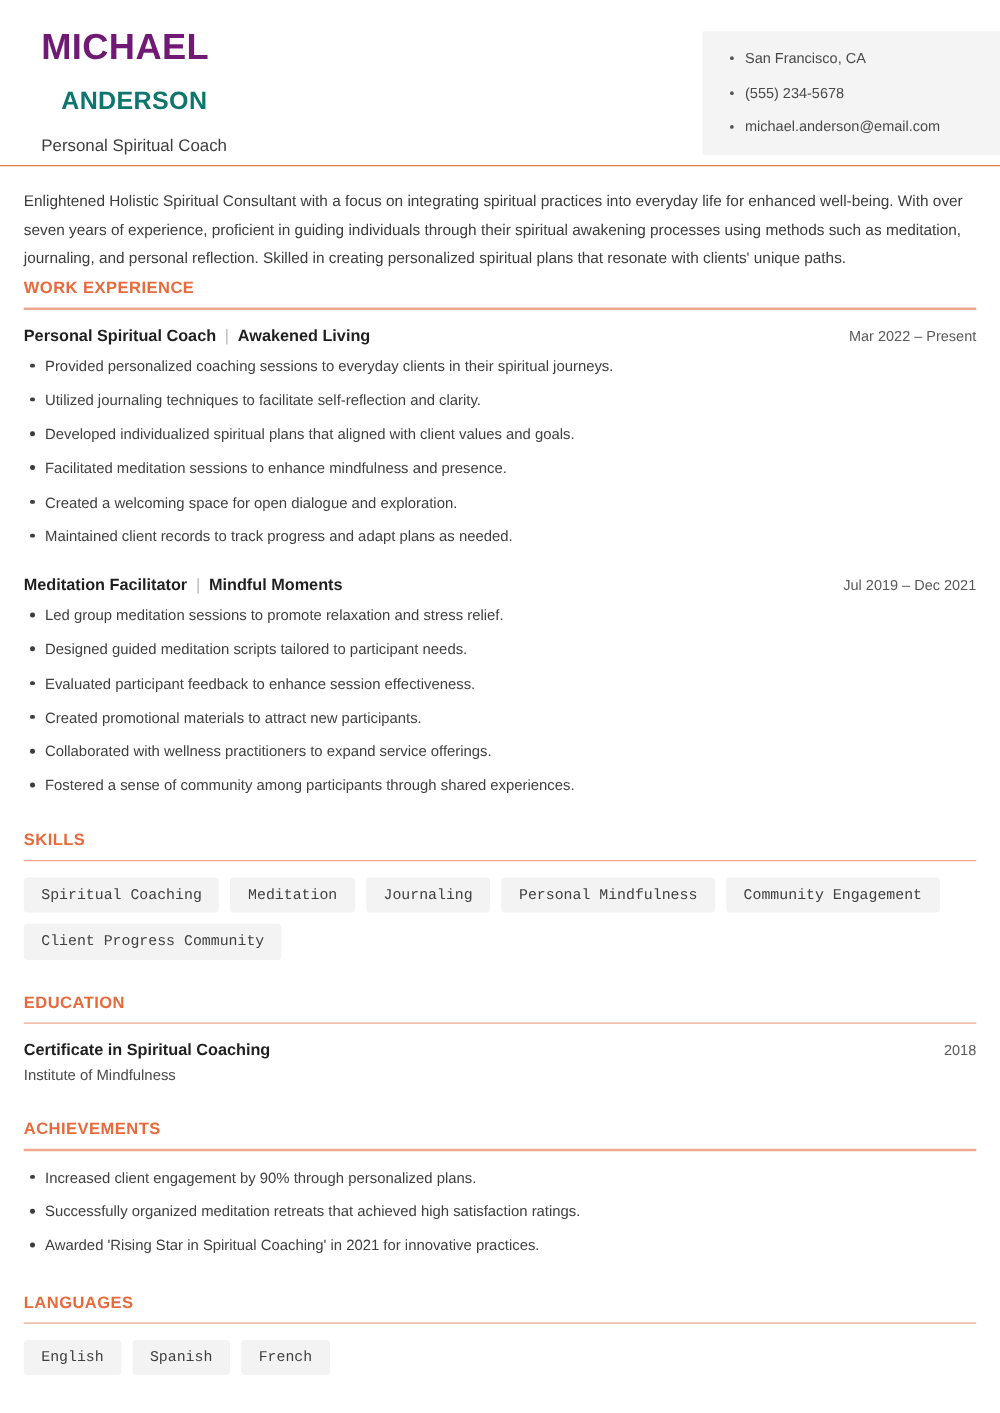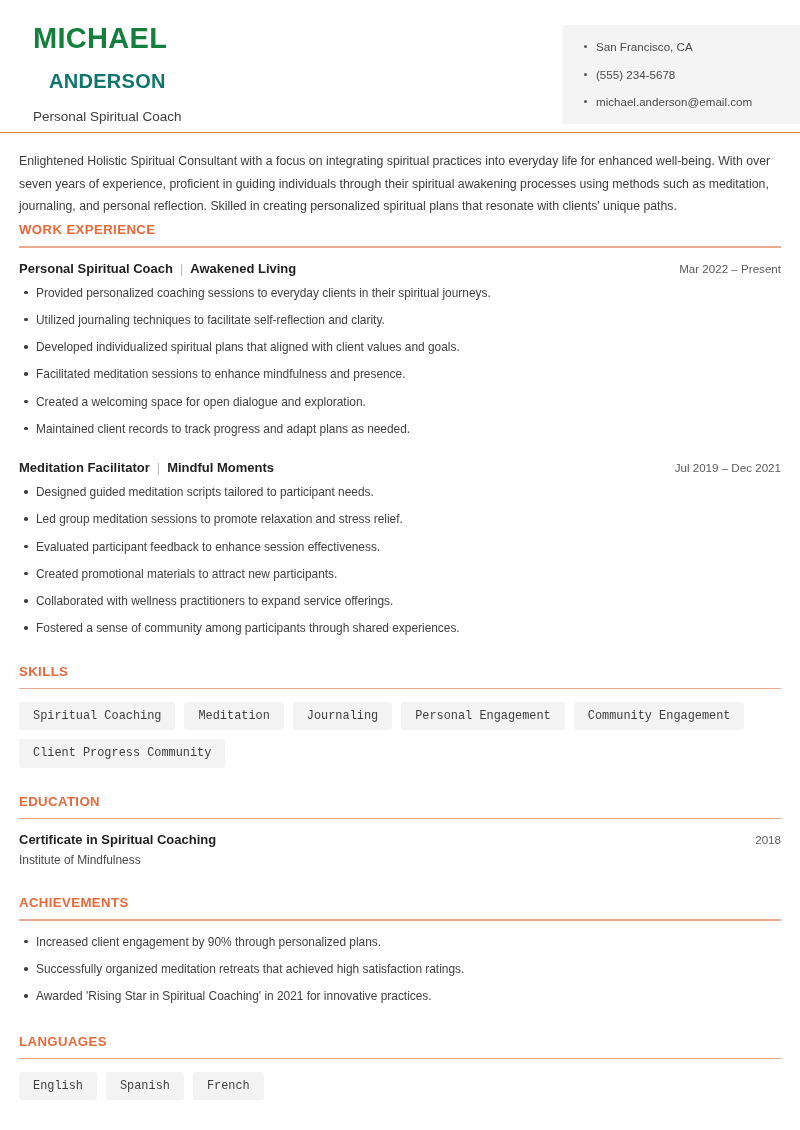--- a/index.html
+++ b/index.html
@@ -37,21 +37,21 @@
     height: 100%;
   }
   .identity {
     padding: 22px 0 0 33px;
   }
   .name-first {
     font-size: 29px;
     font-weight: bold;
     letter-spacing: 0.3px;
     line-height: 1.12;
-    color: #15803d;
+    color: #701a75;
     margin: 0;
   }
   .name-last {
     font-size: 20px;
     font-weight: bold;
     letter-spacing: 0.3px;
     line-height: 1.12;
     color: #0f766e;
     margin: 16px;
   }
@@ -280,38 +280,38 @@
       <div class="entry" style="margin-top:22px;">
         <div class="entry-head">
           <div class="entry-title">
             <span>Meditation Facilitator</span>
             <span class="sep">|</span>
             <span>Mindful Moments</span>
           </div>
           <div class="entry-date">Jul 2019 – Dec 2021</div>
         </div>
         <ul class="bullets">
+          <li>Led group meditation sessions to promote relaxation and stress relief.</li>
           <li>Designed guided meditation scripts tailored to participant needs.</li>
-          <li>Led group meditation sessions to promote relaxation and stress relief.</li>
           <li>Evaluated participant feedback to enhance session effectiveness.</li>
           <li>Created promotional materials to attract new participants.</li>
           <li>Collaborated with wellness practitioners to expand service offerings.</li>
           <li>Fostered a sense of community among participants through shared experiences.</li>
         </ul>
       </div>
     </div>
 
     <div class="section sec-skills">
       <div class="section-title">SKILLS</div>
       <div class="section-rule"></div>
       <div class="chips">
         <span class="chip">Spiritual Coaching</span>
         <span class="chip">Meditation</span>
         <span class="chip">Journaling</span>
-        <span class="chip">Personal Engagement</span>
+        <span class="chip">Personal Mindfulness</span>
         <span class="chip">Community Engagement</span>
         <span class="chip">Client Progress Community</span>
       </div>
     </div>
 
     <div class="section sec-education">
       <div class="section-title">EDUCATION</div>
       <div class="section-rule"></div>
       <div class="entry">
         <div class="edu-head">

